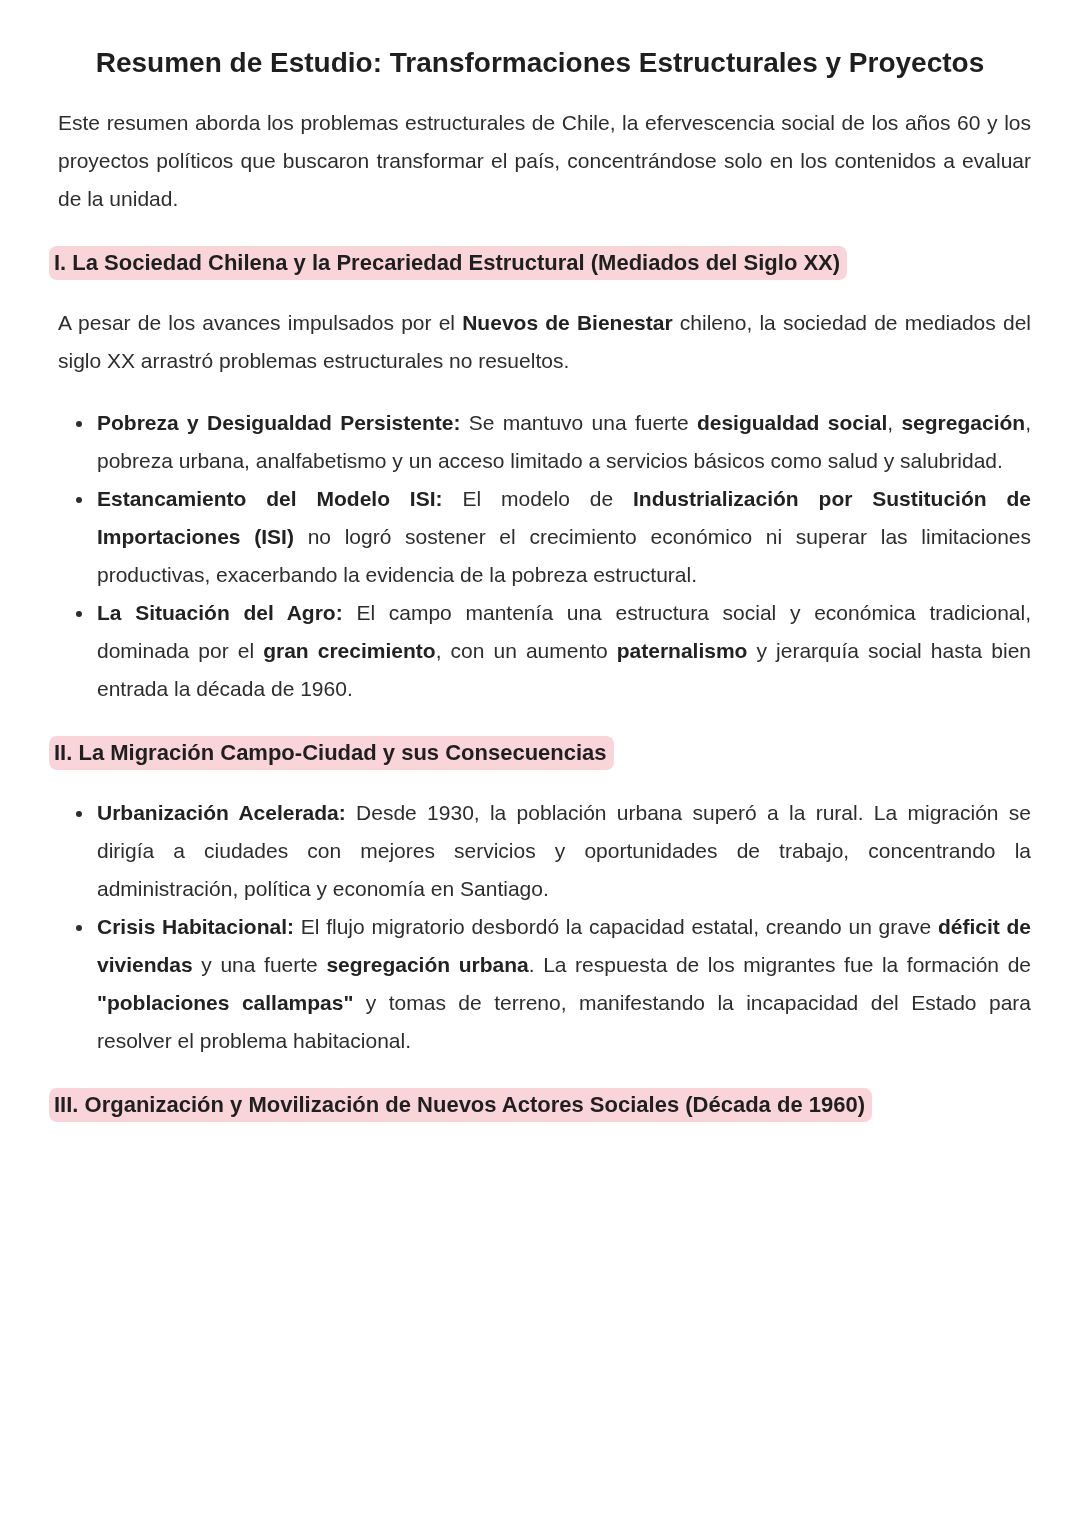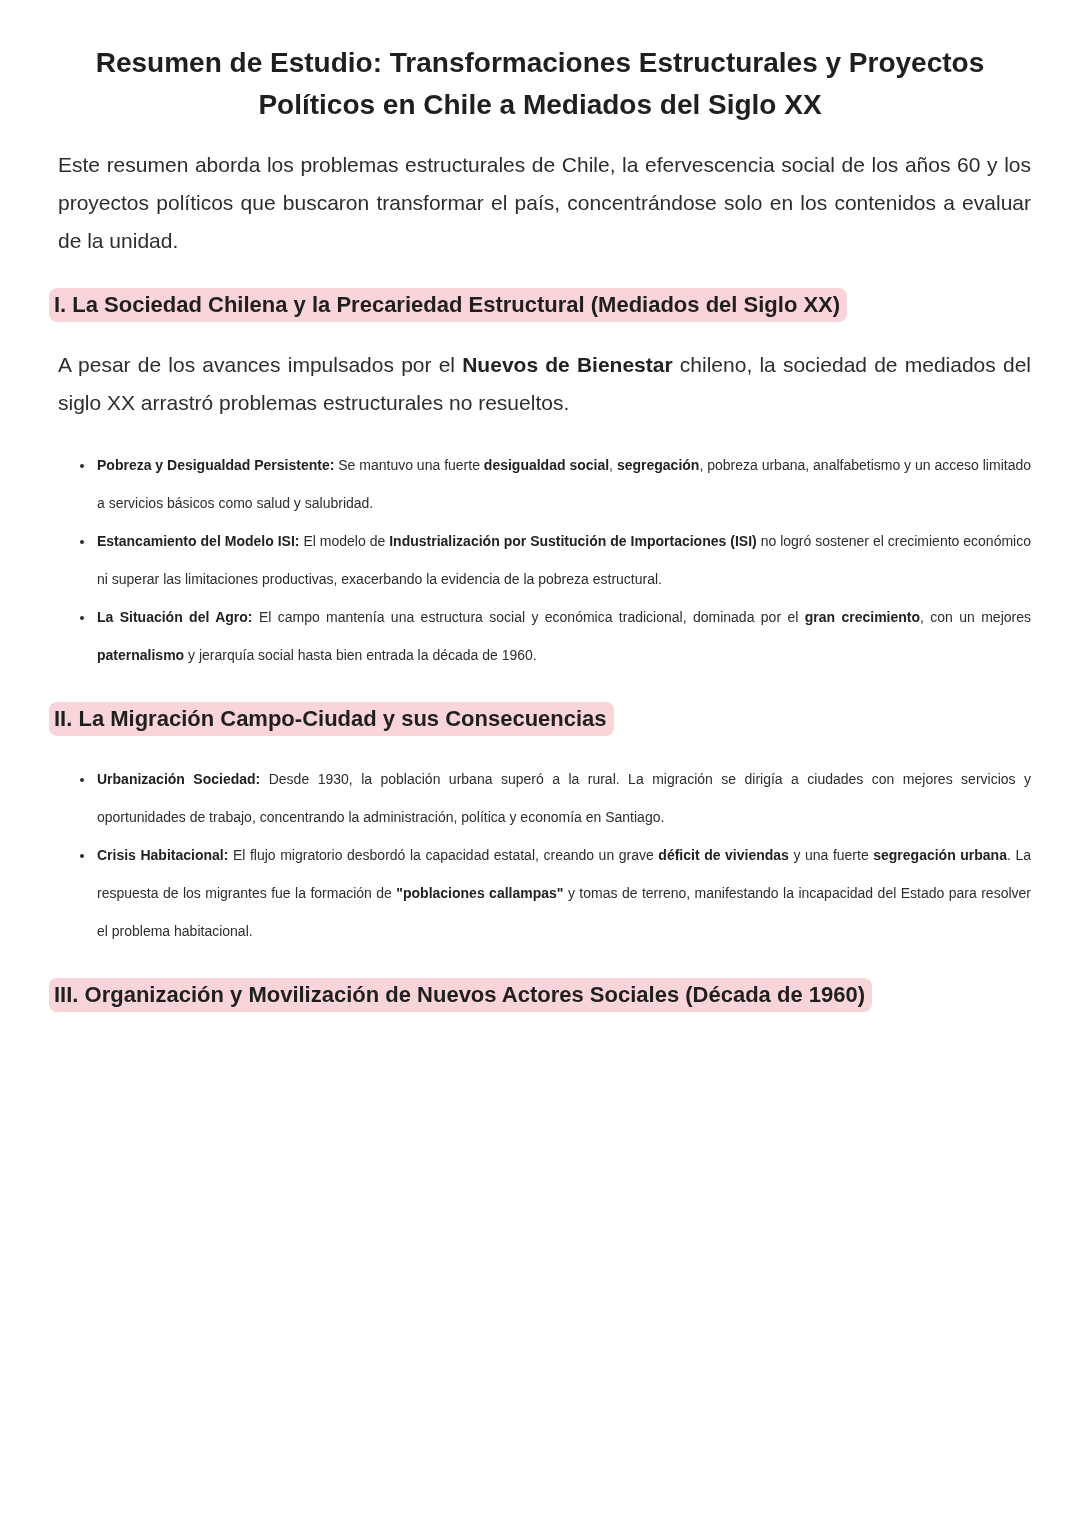--- a/index.html
+++ b/index.html
@@ -48,53 +48,52 @@
     border-radius: 8px;
     box-decoration-break: clone;
     -webkit-box-decoration-break: clone;
   }
   ul.bullet-list {
     margin: 0 0 26px 0;
     padding: 0 0 0 46px;
     list-style: disc outside;
   }
   ul.bullet-list > li {
-    font-size: 14px;
+    font-size: 21px;
     line-height: 38px;
     text-align: justify;
     padding-left: 2px;
   }
   b, strong { font-weight: 700; color: #222222; }
 </style>
 </head>
 <body>
 
 <div class="page">
 
   <h1 class="doc-title">
     <span class="title-line">Resumen de Estudio: Transformaciones Estructurales y Proyectos</span>
-    <span class="title-line">Políticos en Chile a Mediados del Siglo XX</span>
   </h1>
 
   <p class="body-par"><span>Este resumen aborda los problemas estructurales de Chile, la efervescencia social de los años 60 y los proyectos políticos que buscaron transformar el país, concentrándose solo en los contenidos a evaluar de la unidad.</span></p>
 
   <h2 class="section-heading"><span class="hl">I. La Sociedad Chilena y la Precariedad Estructural (Mediados del Siglo XX)</span></h2>
 
   <p class="body-par"><span>A pesar de los avances impulsados por el </span><b>Nuevos de Bienestar</b><span> chileno, la sociedad de mediados del siglo XX arrastró problemas estructurales no resueltos.</span></p>
 
   <ul class="bullet-list">
     <li><b>Pobreza y Desigualdad Persistente:</b><span> Se mantuvo una fuerte </span><b>desigualdad social</b><span>, </span><b>segregación</b><span>, pobreza urbana, analfabetismo y un acceso limitado a servicios básicos como salud y salubridad.</span></li>
     <li><b>Estancamiento del Modelo ISI:</b><span> El modelo de </span><b>Industrialización por Sustitución de Importaciones (ISI)</b><span> no logró sostener el crecimiento económico ni superar las limitaciones productivas, exacerbando la evidencia de la pobreza estructural.</span></li>
-    <li><b>La Situación del Agro:</b><span> El campo mantenía una estructura social y económica tradicional, dominada por el </span><b>gran crecimiento</b><span>, con un mejores </span><b>paternalismo</b><span> y jerarquía social hasta bien entrada la década de 1960.</span></li>
+    <li><b>La Situación del Agro:</b><span> El campo mantenía una estructura social y económica tradicional, dominada por el </span><b>gran crecimiento</b><span>, con un aumento </span><b>paternalismo</b><span> y jerarquía social hasta bien entrada la década de 1960.</span></li>
   </ul>
 
   <h2 class="section-heading"><span class="hl">II. La Migración Campo-Ciudad y sus Consecuencias</span></h2>
 
 
   <ul class="bullet-list">
-    <li><b>Urbanización Sociedad:</b><span> Desde 1930, la población urbana superó a la rural. La migración se dirigía a ciudades con mejores servicios y oportunidades de trabajo, concentrando la administración, política y economía en Santiago.</span></li>
+    <li><b>Urbanización Acelerada:</b><span> Desde 1930, la población urbana superó a la rural. La migración se dirigía a ciudades con mejores servicios y oportunidades de trabajo, concentrando la administración, política y economía en Santiago.</span></li>
     <li><b>Crisis Habitacional:</b><span> El flujo migratorio desbordó la capacidad estatal, creando un grave </span><b>déficit de viviendas</b><span> y una fuerte </span><b>segregación urbana</b><span>. La respuesta de los migrantes fue la formación de </span><b>"poblaciones callampas"</b><span> y tomas de terreno, manifestando la incapacidad del Estado para resolver el problema habitacional.</span></li>
   </ul>
 
   <h2 class="section-heading"><span class="hl">III. Organización y Movilización de Nuevos Actores Sociales (Década de 1960)</span></h2>
 
 
 </div>
 
 </body></html>

